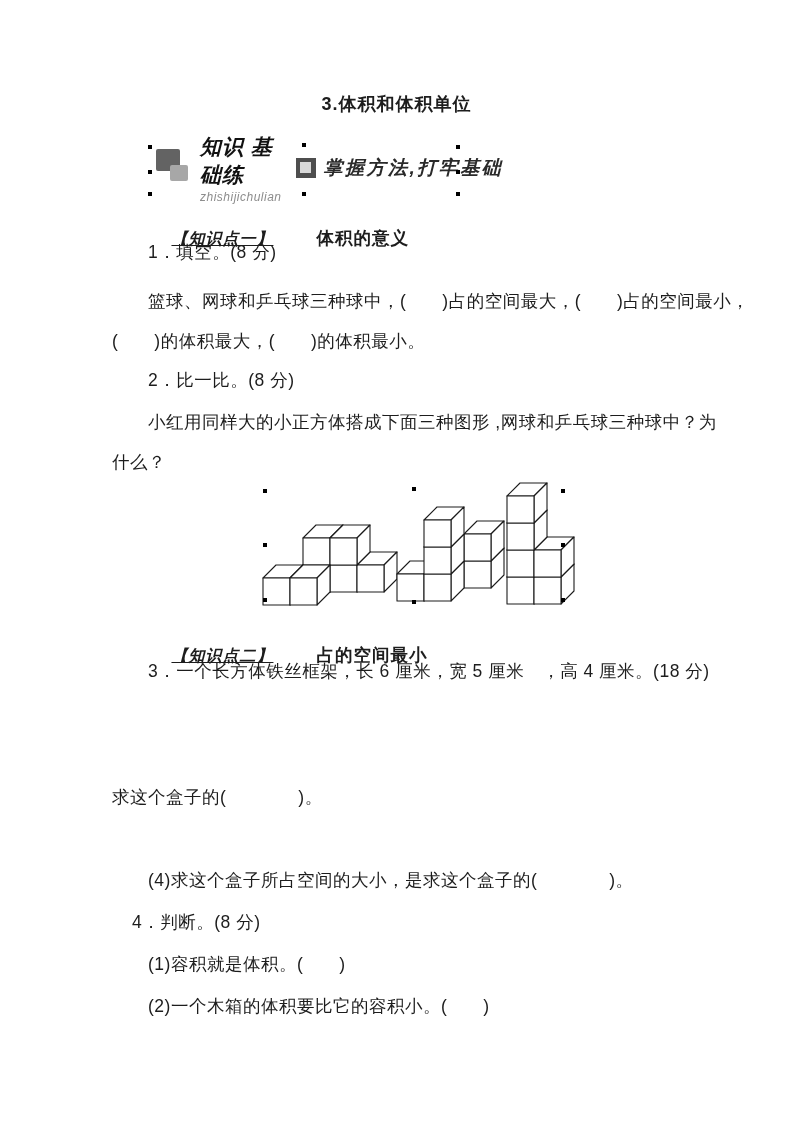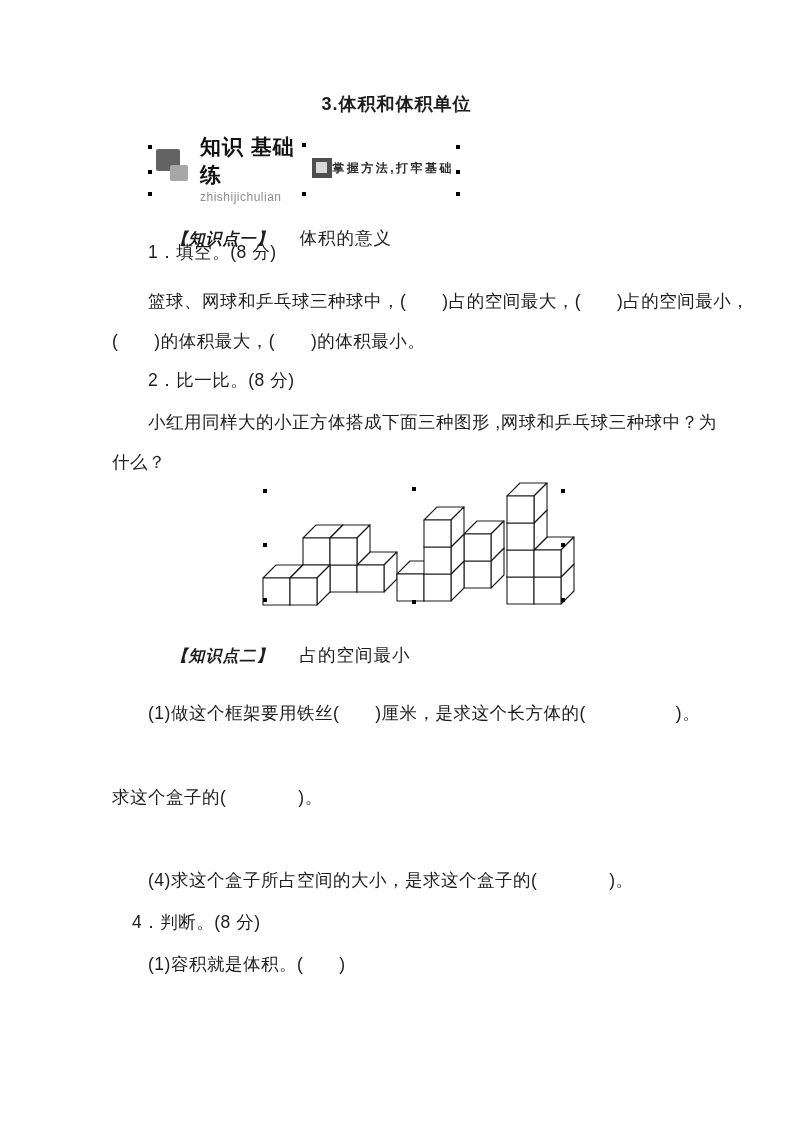--- a/index.html
+++ b/index.html
@@ -24,41 +24,41 @@
     top:92px;left:0;right:0;
     text-align:center;
     font-size:18px;
     font-weight:600;
     letter-spacing:1px;
   }
   
   .banner{
     position:absolute;
     left:148px;top:134px;
-    width:312px;height:66px;
+    width:312px;height:66px;font-style:italic;
   }
   .banner-inner{
     position:absolute;left:6px;top:8px;right:6px;bottom:6px;
     display:flex;align-items:center;
   }
   .logo{position:relative;width:40px;height:46px;flex:0 0 auto;}
   .logo .sq-back{position:absolute;left:2px;top:4px;width:24px;height:22px;background:#636363;border-radius:2px;}
   .logo .sq-front{position:absolute;left:16px;top:20px;width:18px;height:16px;background:#a7a7a7;border-radius:2px;}
   .banner-text{margin-left:6px;}
   .banner-title{font-size:21px;font-weight:700;letter-spacing:1px;color:#111;}
   .banner-pinyin{font-size:12px;color:#8d8d8d;letter-spacing:0.5px;margin-top:1px;}
   .banner-right{display:flex;align-items:center;margin-left:14px;}
   .bullet{position:relative;width:20px;height:20px;background:#4e4e4e;flex:0 0 auto;}
   .bullet .bullet-in{position:absolute;left:4px;top:4px;width:11px;height:11px;background:#d9d9d9;}
-  .tagline{font-size:12px;font-weight:700;letter-spacing:2.5px;color:#2a2a2a;white-space:nowrap;}
+  .tagline{font-size:19px;font-weight:700;letter-spacing:2.5px;color:#2a2a2a;margin-left:8px;white-space:nowrap;}
   
   .handle{position:absolute;width:4px;height:4px;background:#000;}
   
-  .sec .tag{font-family:"DejaVu Serif", serif;font-style:italic;font-size:16px;font-weight:600;letter-spacing:1px;}
-  .sec .sec-name{font-weight:400;margin-left:26px;letter-spacing:1px;}
+  .sec .tag{font-family:"DejaVu Serif", serif;font-style:italic;font-size:16px;font-weight:600;letter-spacing:1px;text-decoration:underline;}
+  .sec .sec-name{font-weight:700;margin-left:43px;letter-spacing:1px;}
   
   .fig{position:absolute;}
   .fig polygon{fill:#ffffff;stroke:#1c1c1c;stroke-width:1.1;stroke-linejoin:round;}
 </style>
 </head>
 <body>
 
 <div class="page">
 
   <div class="title">3.体积和体积单位</div>
@@ -172,20 +172,21 @@
   <span class="handle" style="position:absolute;left:263px;top:543px"></span>
   <span class="handle" style="position:absolute;left:561px;top:543px"></span>
   <span class="handle" style="position:absolute;left:263px;top:598px"></span>
   <span class="handle" style="position:absolute;left:412px;top:600px"></span>
   <span class="handle" style="position:absolute;left:561px;top:598px"></span>
 
   <div class="line sec" style="left:150px;top:619px">
     <span class="tag">【知识点二】</span><span class="sec-name">占的空间最小</span>
   </div>
 
-  <div class="line" style="left:148px;top:701px">(1)做这个框架要用铁丝(　　)厘米，是求这个长方体的(　　　　　)。</div>
+  <div class="line" style="left:148px;top:659px">3．一个长方体铁丝框架，长 6 厘米，宽 5 厘米　，高 4 厘米。(18 分)</div>
   <div class="line" style="left:112px;top:785px">求这个盒子的(　　　　)。</div>
   <div class="line" style="left:148px;top:868px">(4)求这个盒子所占空间的大小，是求这个盒子的(　　　　)。</div>
 
   <div class="line" style="left:132px;top:910px">4．判断。(8 分)</div>
   <div class="line" style="left:148px;top:952px">(1)容积就是体积。(　　)</div>
+  <div class="line" style="left:148px;top:994px">(2)一个木箱的体积要比它的容积小。(　　)</div>
 
 </div>
 
 </body></html>

